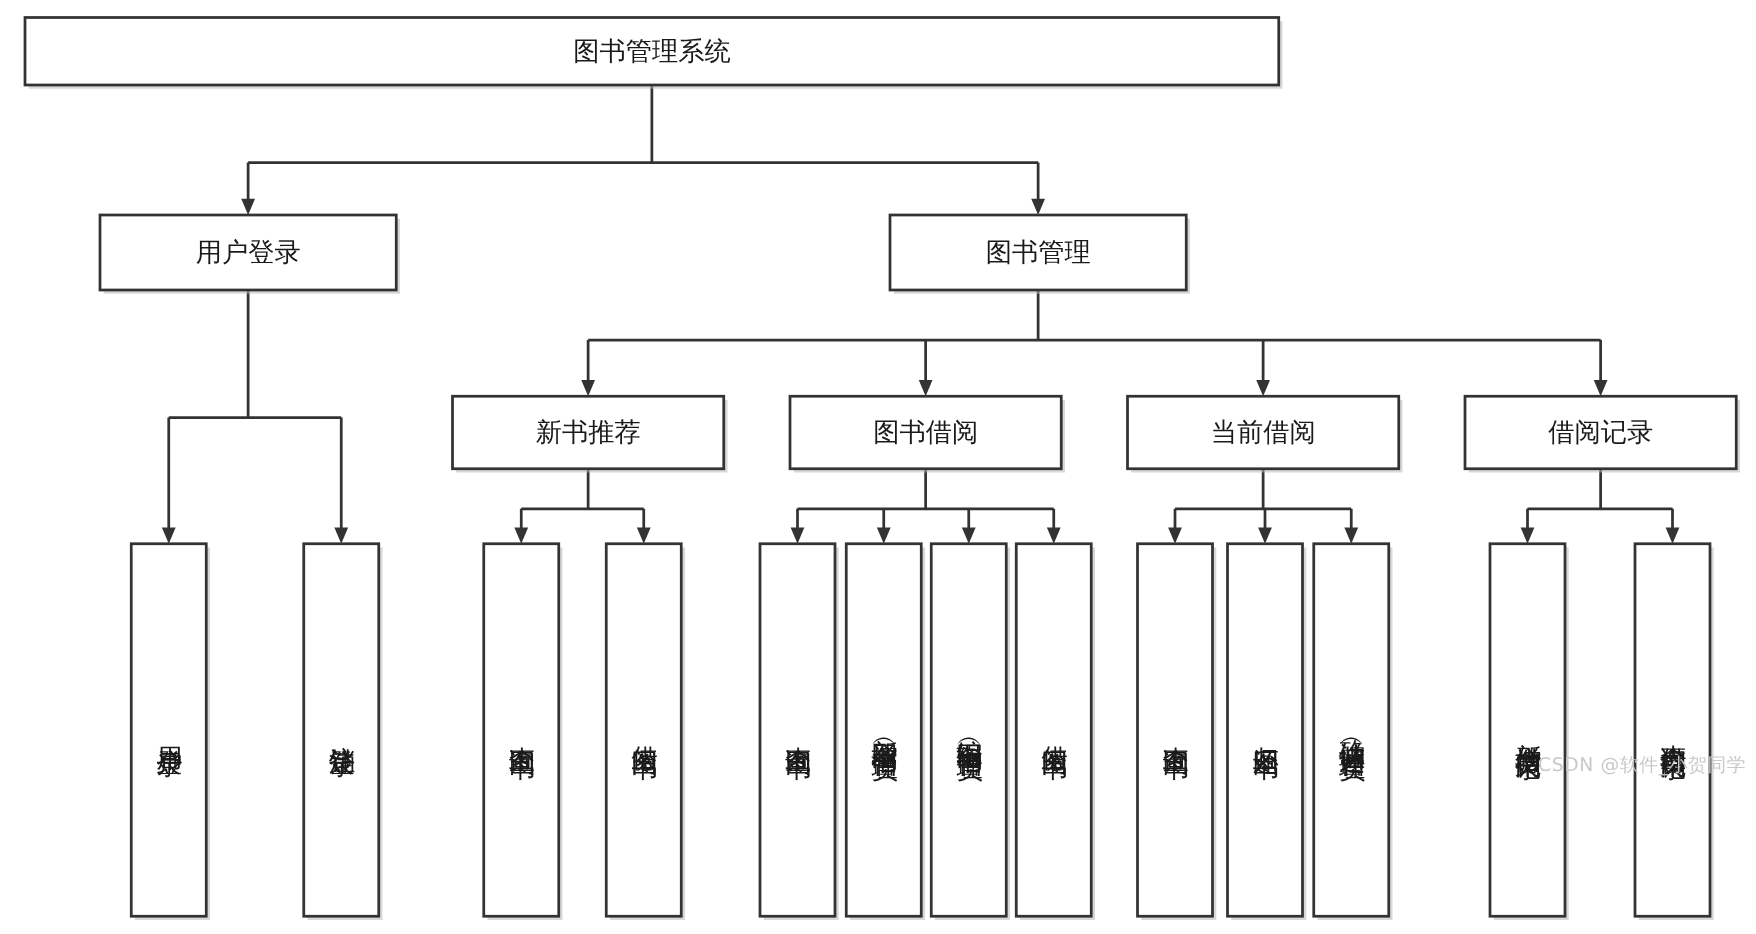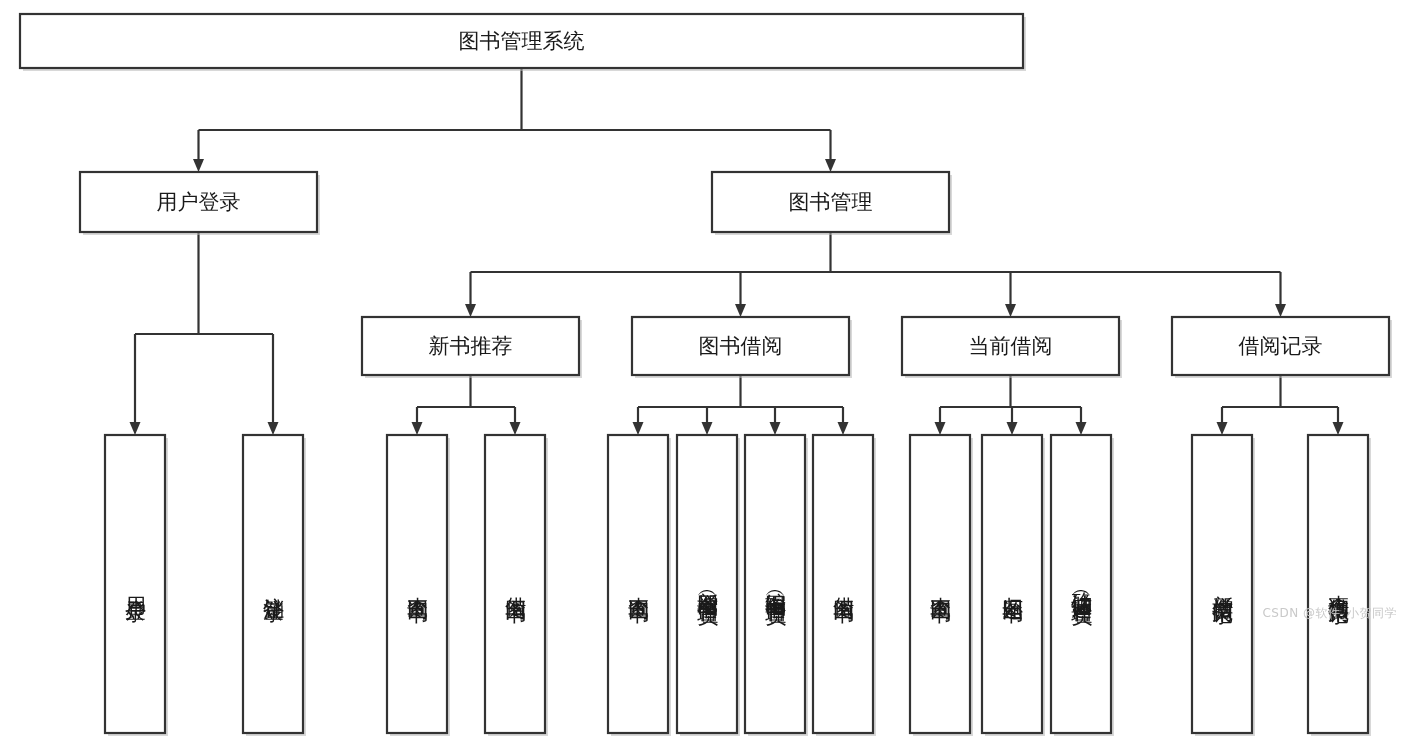--- a/index.html
+++ b/index.html
@@ -70,21 +70,21 @@
     stroke-linecap: butt;
   }
   .arrow-head {
     fill: #333333;
   }
   .watermark {
     position: absolute;
     right: 8px;
     bottom: 4px;
     font-family: "DejaVu Sans", "Liberation Sans", sans-serif;
-    font-size: 12px;
+    font-size: 15px;
     color: #c9c9c9;
     letter-spacing: 0.5px;
     white-space: nowrap;
   }
 </style>
 </head>
 <body>
 
 <div id="diagram-root">
 

